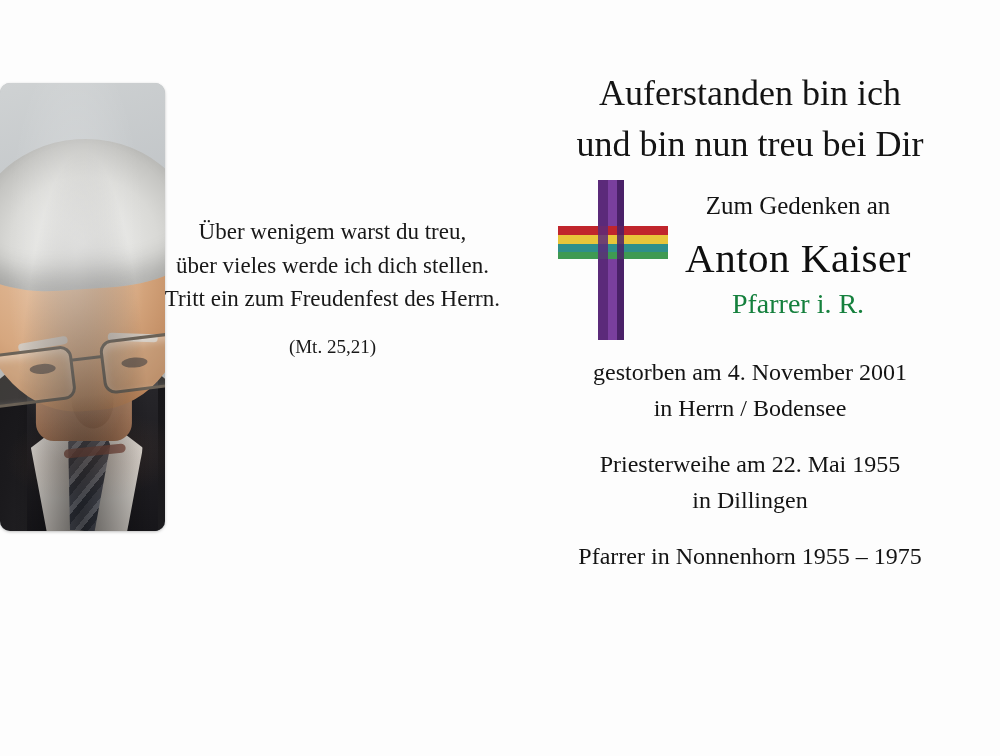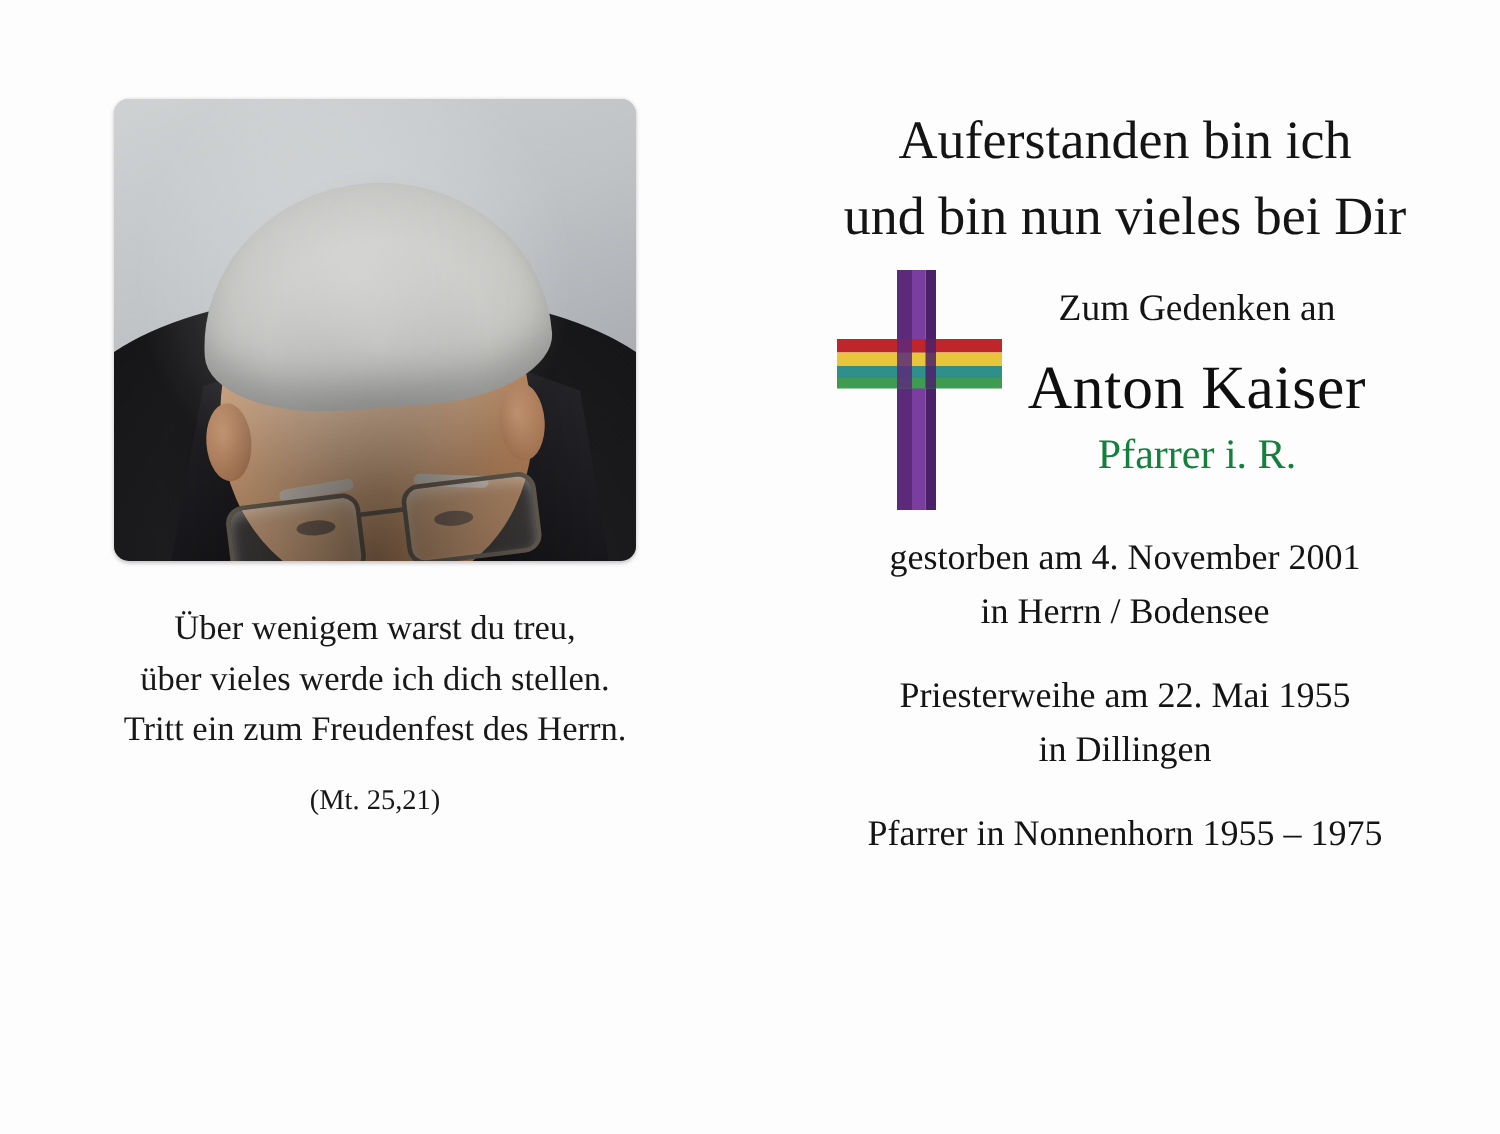--- a/index.html
+++ b/index.html
@@ -21,21 +21,20 @@
     background: #fdfdfd;
     display: flex;
     flex-direction: row;
   }
   
   .left-pane {
     width: 500px;
     height: 548px;
     position: relative;
     display: flex;
-    flex-direction: column;
     align-items: center;
   }
   .portrait-frame {
     margin-top: 66px;
     width: 348px;
     height: 448px;
     border-radius: 10px;
     overflow: hidden;
     position: relative;
     box-shadow: 0 1px 3px rgba(0,0,0,0.25);
@@ -331,21 +330,21 @@
       <span class="line">Tritt ein zum Freudenfest des Herrn.</span>
       <span class="ref">(Mt. 25,21)</span>
     </div>
 
   </div>
 
   <div class="right-pane">
 
     <div class="headline">
       <span class="line">Auferstanden bin ich</span>
-      <span class="line">und bin nun vieles bei Dir</span>
+      <span class="line">und bin nun treu bei Dir</span>
     </div>
 
     <div class="cross-block">
       <svg class="cross" viewBox="0 0 110 160">
 
         <rect x="40" y="0" width="10" height="160" fill="#5b2a7a"></rect>
         <rect x="50" y="0" width="9" height="160" fill="#7a3f9e"></rect>
         <rect x="59" y="0" width="7" height="160" fill="#4a2168"></rect>
 
         <rect x="0" y="46" width="110" height="9" fill="#c0252c"></rect>

